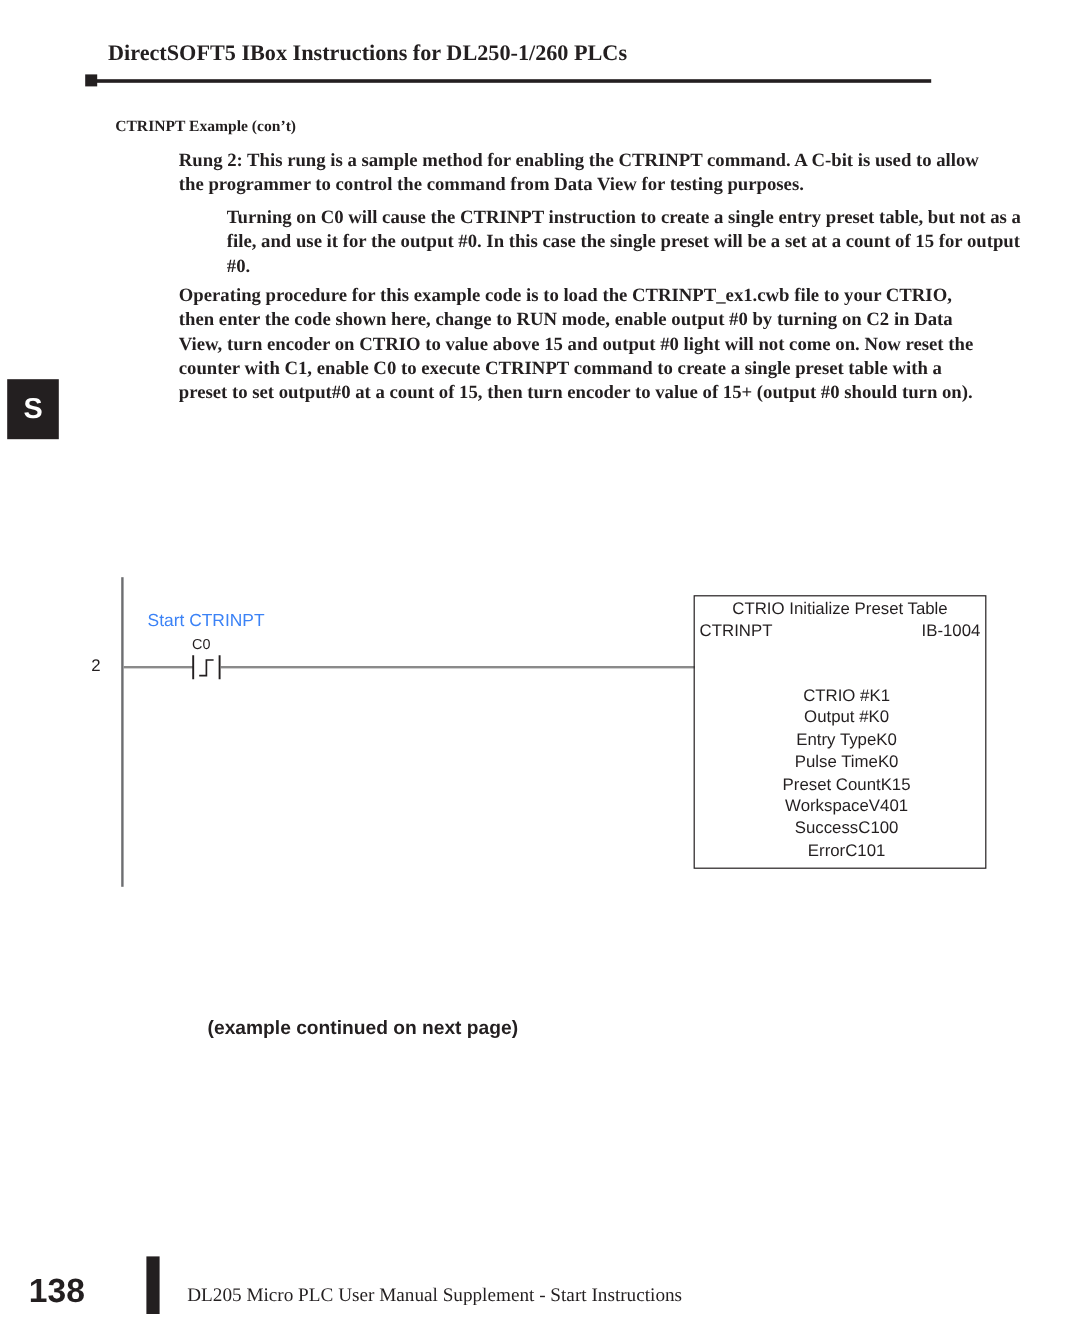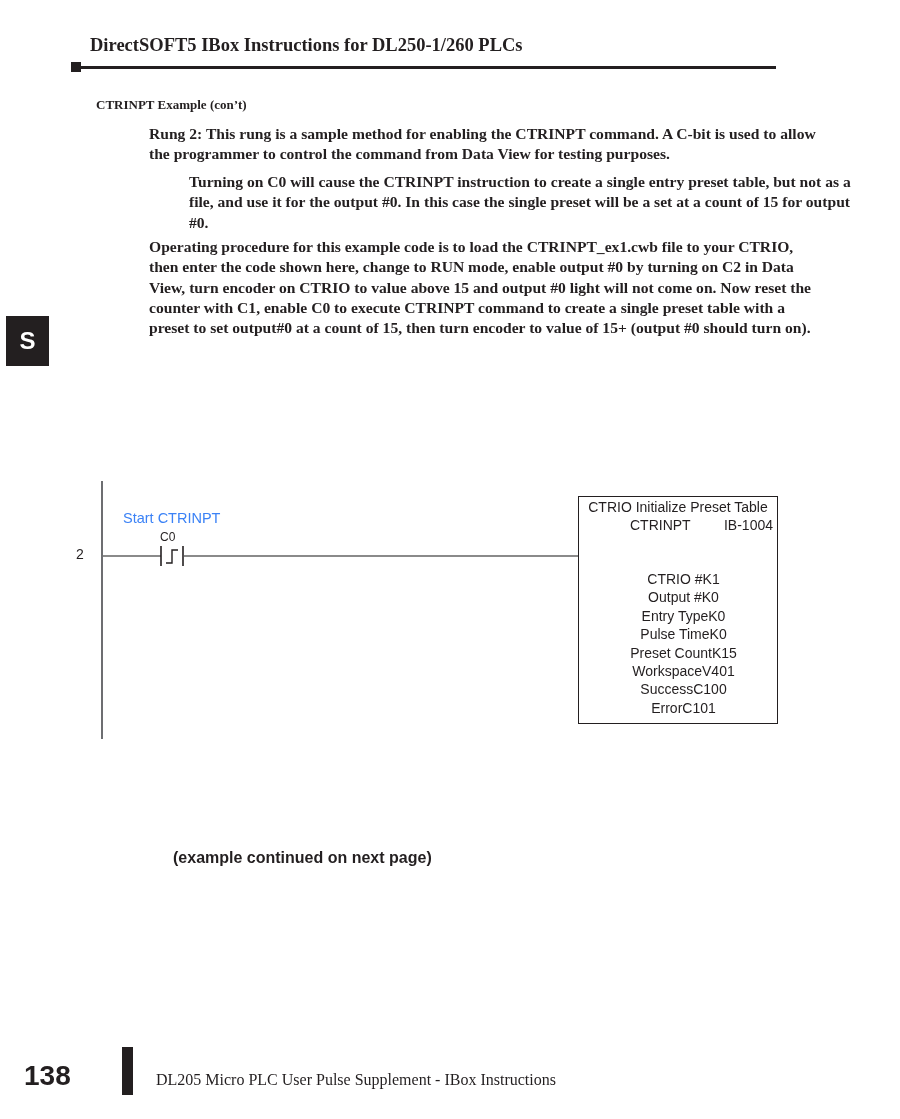--- a/index.html
+++ b/index.html
@@ -23,23 +23,23 @@
 
   
   .rail { position: absolute; left: 101px; top: 481px; width: 2px; height: 258px; background: #6d6e71; }
   .rung-number { position: absolute; left: 76px; top: 546px; font-size: 14px; color: #231f20; }
   .rung-line-a { position: absolute; left: 103px; top: 555px; width: 58px; height: 2px; background: #8a8a8a; }
   .rung-line-b { position: absolute; left: 184px; top: 555px; width: 395px; height: 2px; background: #8a8a8a; }
   .contact-label { position: absolute; left: 123px; top: 510px; font-size: 14.5px; color: #3b82f6; white-space: nowrap; }
   .contact-addr { position: absolute; left: 160px; top: 530px; font-size: 12px; white-space: nowrap; }
   .contact { position: absolute; left: 159px; top: 545px; width: 26px; height: 22px; }
 
-  .ibox { position: absolute; left: 578px; top: 496px; width: 200px; height: 228px; border: 1.5px solid #231f20; box-sizing: border-box; font-size: 14px; }
+  .ibox { position: absolute; left: 578px; top: 496px; width: 244px; height: 228px; border: 1.5px solid #231f20; box-sizing: border-box; font-size: 14px; }
   .ibox-title { position: absolute; left: 0; right: 0; top: 2px; text-align: center; white-space: nowrap; }
-  .ibox-name { position: absolute; left: 4px; top: 20px; margin-left: 47px; }
+  .ibox-name { position: absolute; left: 4px; top: 20px; }
   .ibox-code { position: absolute; right: 4px; top: 20px; }
   .ibox-params { position: absolute; left: 15px; right: 4px; top: 73px; }
   .param-row { display: flex; justify-content: center; height: 18.4px; line-height: 18.4px; }
 
   .continued { position: absolute; left: 173px; top: 849px; font-size: 16px; font-weight: bold; white-space: nowrap; }
 
   .page-number { position: absolute; left: 24px; top: 1060px; font-size: 28px; font-weight: bold; }
   .footer-bar { position: absolute; left: 122px; top: 1047px; width: 11px; height: 48px; background: #231f20; }
   .footer-text { position: absolute; left: 156px; top: 1071px; font-size: 16px; white-space: nowrap; }
 </style>
@@ -110,13 +110,13 @@
           <span>C101</span>
         </div>
     </div>
   </div>
 </div>
 
 <div class="continued sans">(example continued on next page)</div>
 
 <div class="page-number sans">138</div>
 <div class="footer-bar"></div>
-<div class="footer-text serif">DL205 Micro PLC User Pulse Supplement - IBox Instructions</div>
+<div class="footer-text serif">DL205 Micro PLC User Manual Supplement - Start Instructions</div>
 
 </body></html>

